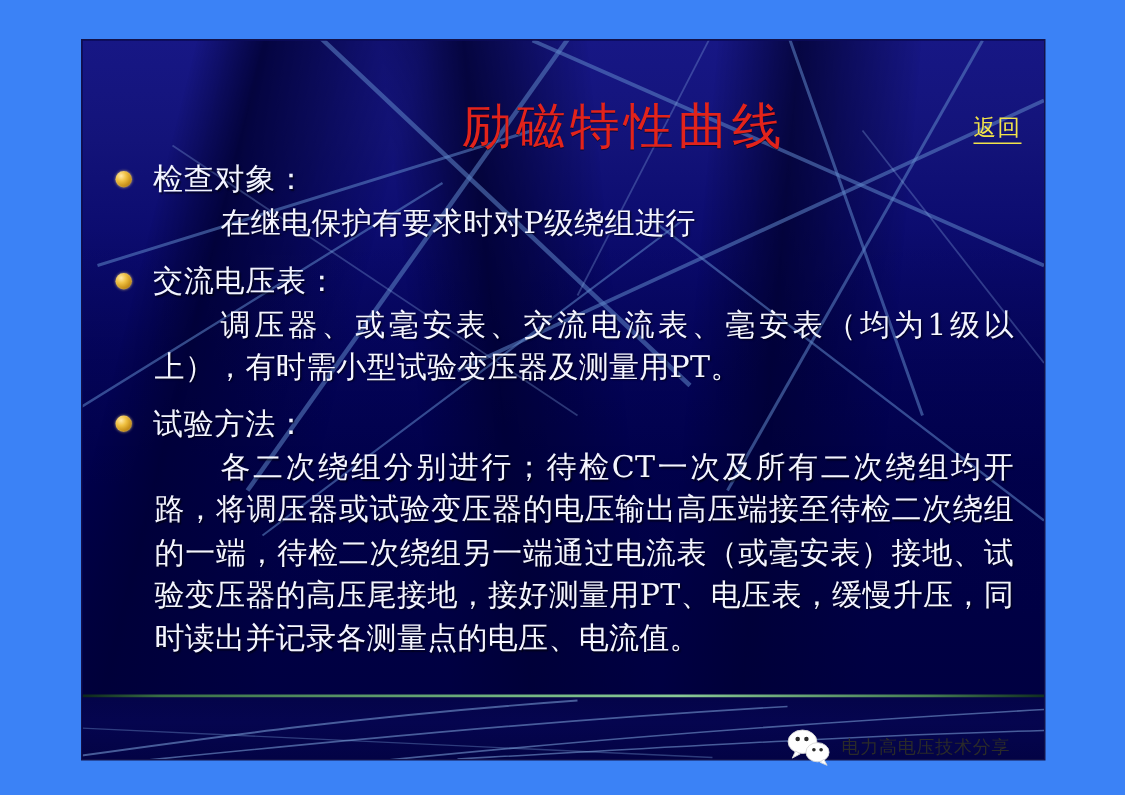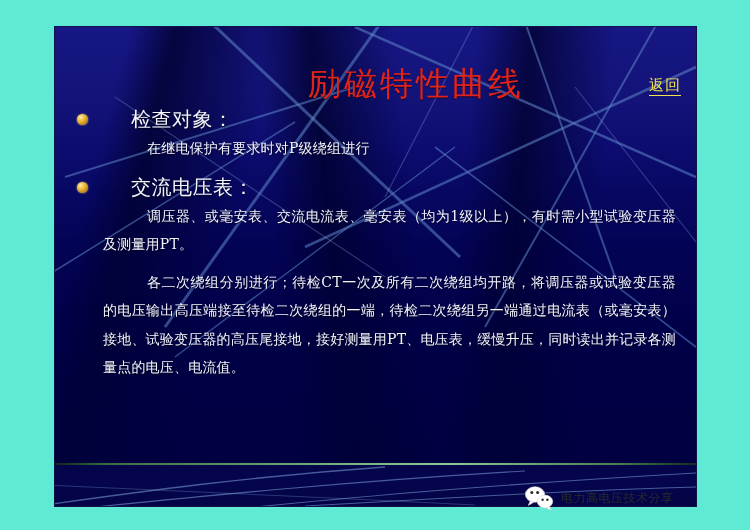--- a/index.html
+++ b/index.html
@@ -9,21 +9,21 @@
     width: 750px;
     height: 530px;
     overflow: hidden;
     font-family: "DejaVu Sans", sans-serif;
   }
 
   #root {
     position: relative;
     width: 750px;
     height: 530px;
-    background: #5eead4;
+    background: #3b82f6;
     text-decoration: underline;
   }
 
   
   .slide {
     position: absolute;
     left: 55px;
     top: 27px;
     width: 641px;
     height: 479px;
@@ -127,21 +127,20 @@
   }
 
   .block { position: relative; }
 
   .bullet-row {
     position: relative;
     display: flex;
     align-items: flex-start;
     padding-left: 8px;
     margin-bottom: 1px;
-    gap: 29px;
   }
   .bullet-dot {
     flex: 0 0 auto;
     width: 11px;
     height: 11px;
     margin-top: 9px;
     margin-right: 14px;
     border-radius: 50%;
     background:
       radial-gradient(circle at 34% 30%, #ffe9a8 0%, #f0c243 32%, #c78f18 66%, #6d4a06 100%);
@@ -153,21 +152,21 @@
     font-size: 20px;
     line-height: 28px;
     letter-spacing: .5px;
     text-shadow: 1px 1px 1px rgba(0,0,0,.6);
     white-space: nowrap;
   }
 
   .para {
     color: #f4f5ff;
     font-family: "DejaVu Serif", serif;
-    font-size: 14px;
+    font-size: 20px;
     line-height: 28.5px;
     letter-spacing: .2px;
     text-indent: 44px;
     padding: 0 10px 0 34px;
     text-align: justify;
     text-justify: inter-character;
     text-shadow: 1px 1px 1px rgba(0,0,0,.6);
   }
   .para.nowrap-one {
     text-align: left;
@@ -263,20 +262,24 @@
         <div class="bullet-row">
           <span class="bullet-dot"></span>
           <span class="bullet-label">交流电压表：</span>
         </div>
         <div class="para">调压器、或毫安表、交流电流表、毫安表（均为1级以上），有时需小型试验变压器及测量用PT。</div>
       </div>
 
       <div class="gap-b"></div>
 
       <div class="block">
+        <div class="bullet-row">
+          <span class="bullet-dot"></span>
+          <span class="bullet-label">试验方法：</span>
+        </div>
         <div class="para">各二次绕组分别进行；待检CT一次及所有二次绕组均开路，将调压器或试验变压器的电压输出高压端接至待检二次绕组的一端，待检二次绕组另一端通过电流表（或毫安表）接地、试验变压器的高压尾接地，接好测量用PT、电压表，缓慢升压，同时读出并记录各测量点的电压、电流值。</div>
       </div>
 
     </div>
   </div>
 
   <div class="watermark">
     <span class="wechat-icon">
       <svg viewBox="0 0 30 26" width="30" height="26" aria-hidden="true">
         <g fill="#ffffff" stroke="#d8d8d8" stroke-width="0.6">

